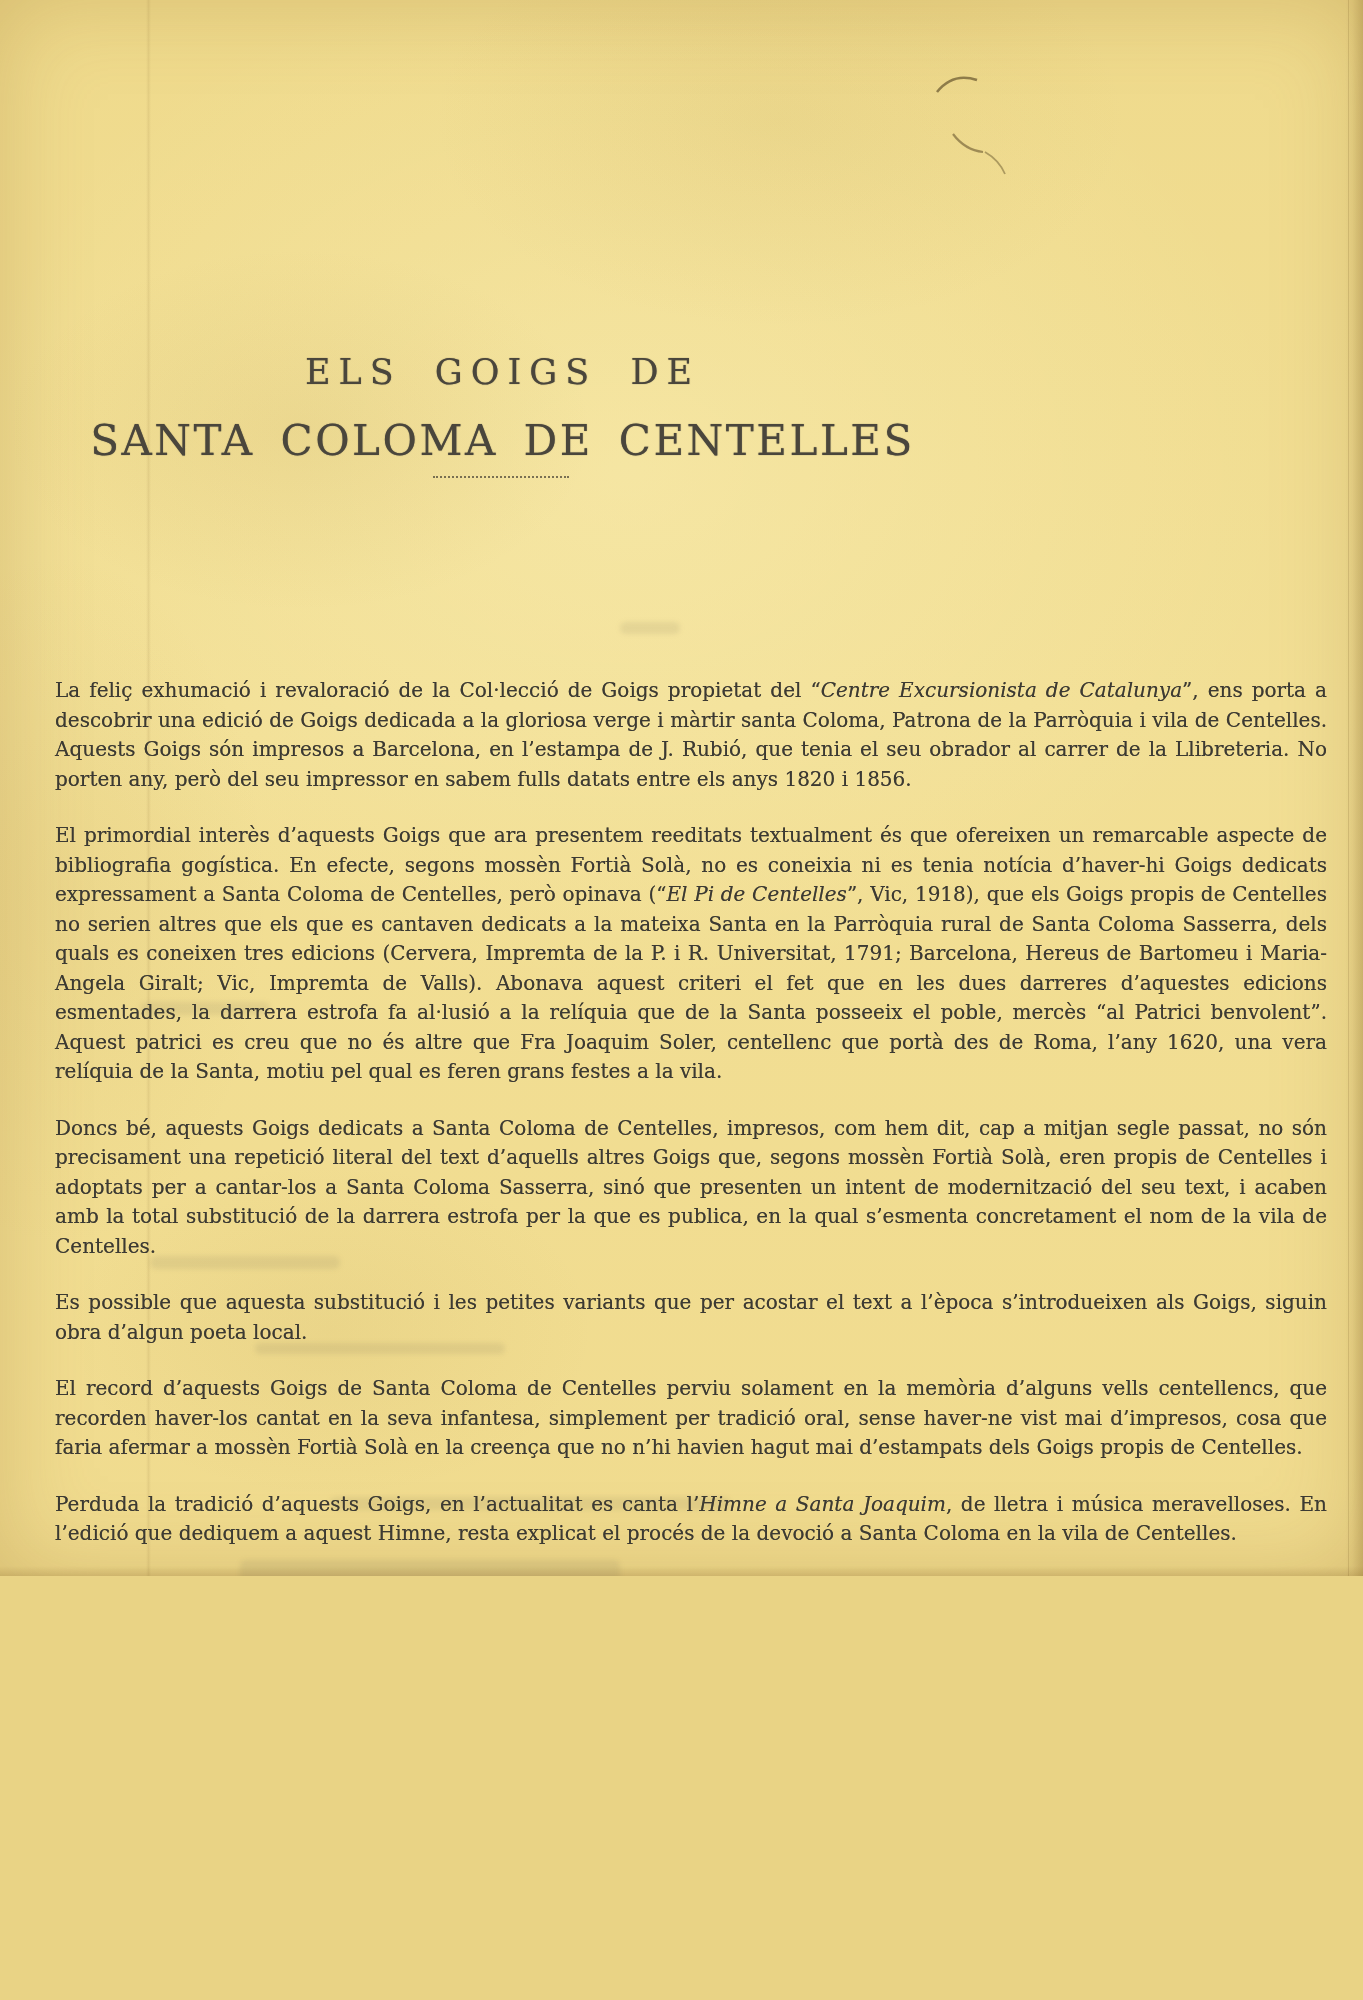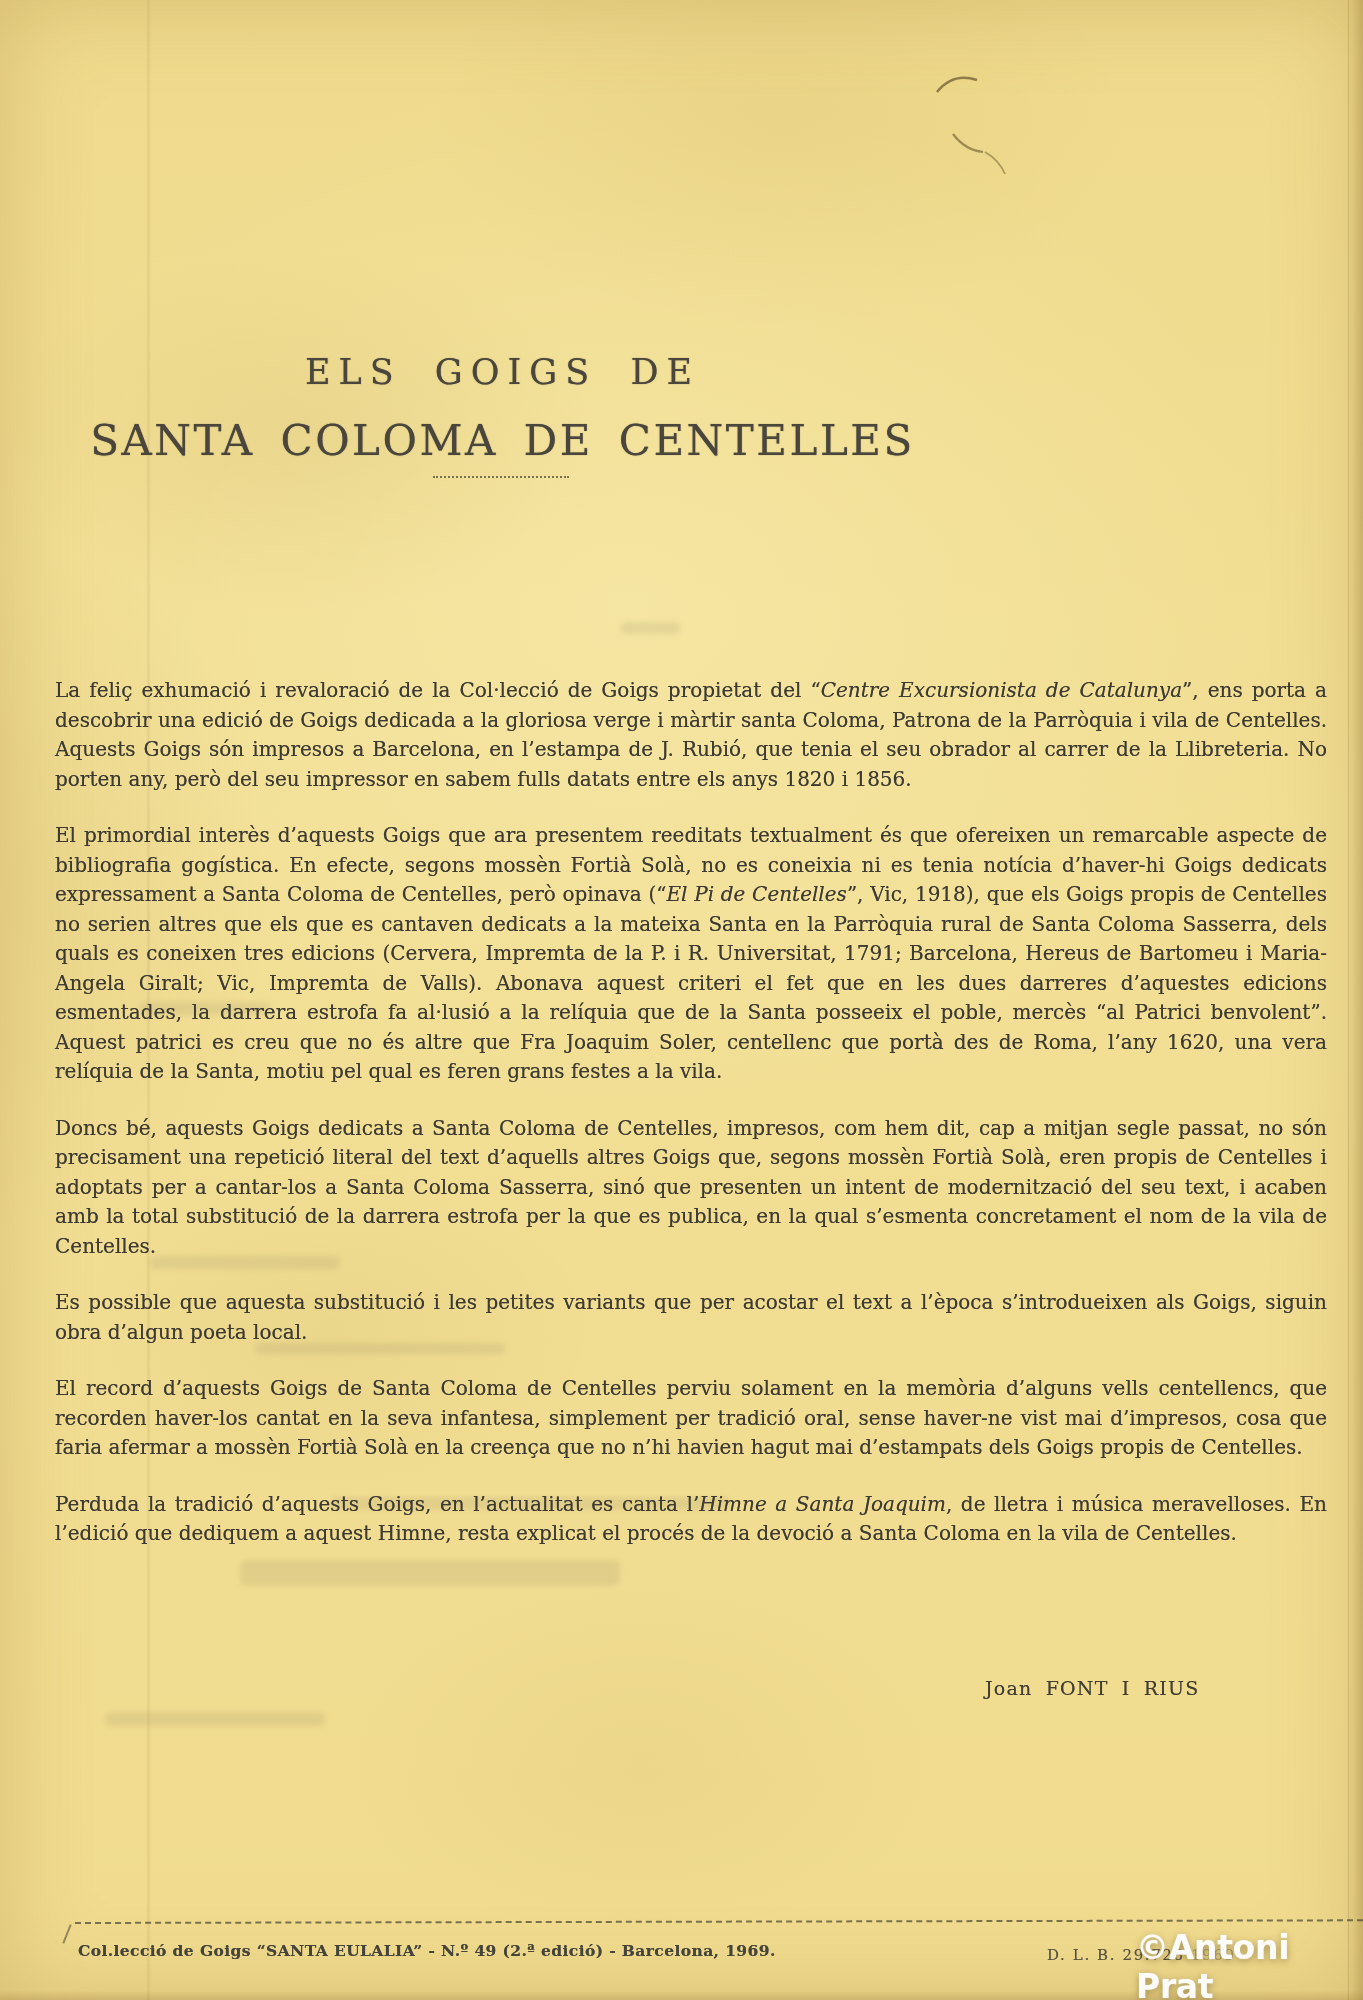--- a/index.html
+++ b/index.html
@@ -1,19 +1,19 @@
 <!DOCTYPE html>
 <html><head>
 <meta charset="utf-8">
 <style>
   html,body{margin:0;padding:0;}
   body{width:1363px;height:2000px;overflow:hidden;background:#e9d385;}
 
   .page{
-    position:relative;width:1363px;height:2000px;overflow:hidden;
+    position:relative;width:1363px;height:1576px;overflow:hidden;
     background:
       radial-gradient(ellipse 420px 260px at 300px 430px, rgba(165,130,50,.10), transparent 70%),
       radial-gradient(ellipse 500px 300px at 780px 120px, rgba(160,125,45,.08), transparent 70%),
       radial-gradient(ellipse 300px 500px at 60px 900px, rgba(160,125,45,.08), transparent 70%),
       radial-gradient(ellipse 380px 240px at 330px 1330px, rgba(150,120,45,.07), transparent 70%),
       radial-gradient(ellipse 420px 260px at 640px 1760px, rgba(150,120,45,.06), transparent 70%),
       radial-gradient(ellipse 900px 700px at 46% 30%, rgba(255,248,200,.30), transparent 75%),
       linear-gradient(180deg,#efda8c 0%, #f2df95 45%, #f0db8e 100%);
     box-shadow: inset 0 0 90px rgba(150,110,40,.28);
     font-family:"DejaVu Serif", serif;

